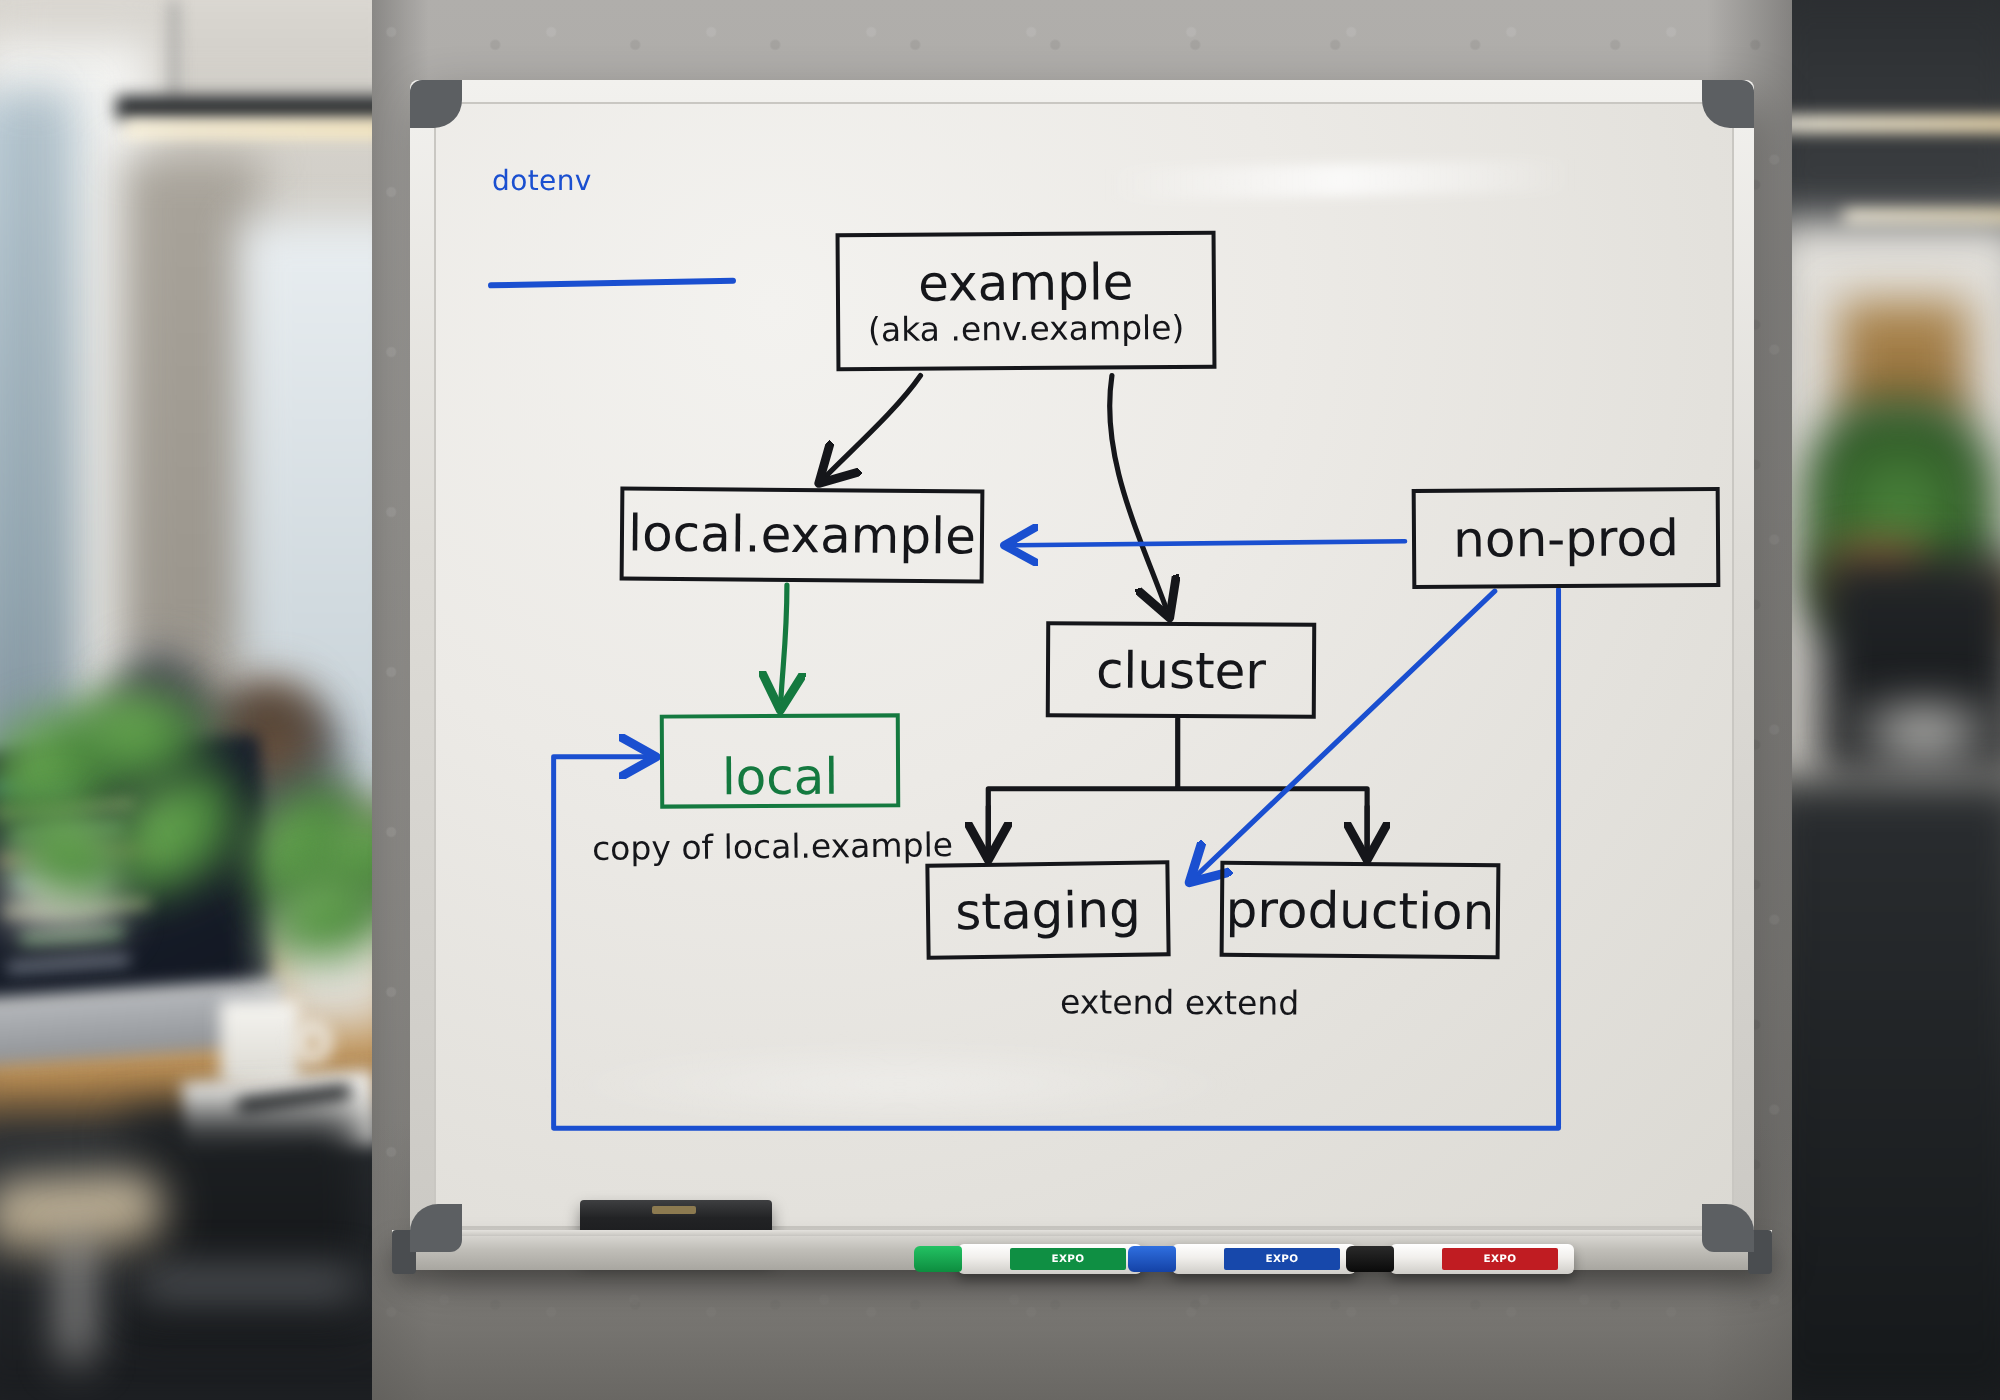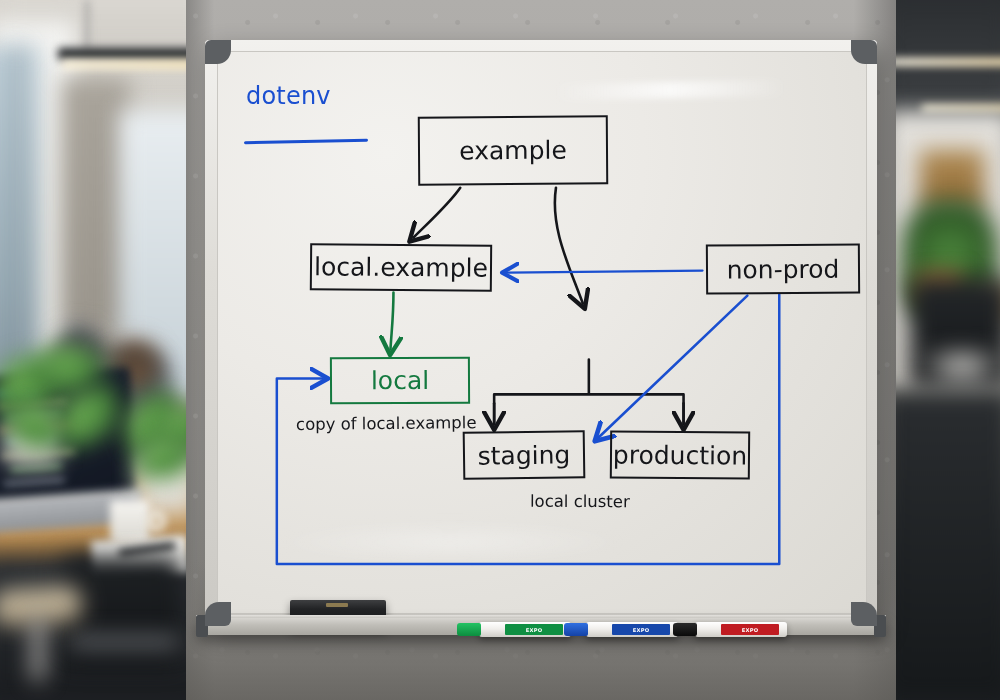--- a/index.html
+++ b/index.html
@@ -192,21 +192,21 @@
     background: radial-gradient(ellipse, rgba(255,255,255,.35), rgba(255,255,255,0) 70%);
     filter: blur(6px);
   }
 
   
   .hw { font-family: "DejaVu Sans", sans-serif; font-weight: 400; }
   .title-block {
     position: absolute; left: 28px; top: 32px; color: #1a4fd0;
     line-height: 1.02; letter-spacing: .2px;
   }
-  .title-line1 { font-size: 24px; }
+  .title-line1 { font-size: 14px; }
   .title-line2 { font-size: 21px; }
   .title-underline {
     position: absolute; left: 26px; top: 88px; width: 124px; height: 3px;
     background: #1a4fd0; border-radius: 2px; transform: rotate(-1.1deg);
   }
 
   .node {
     position: absolute;
     display: flex; flex-direction: column;
     align-items: center; justify-content: center;
@@ -215,22 +215,22 @@
     color: #15161a;
     text-align: center;
     line-height: 1.08;
   }
   .node .n-main { font-size: 25px; }
   .node .n-sub { font-size: 16.5px; margin-top: 1px; }
 
   #node-template { left: 200px; top: 64px; width: 190px; height: 69px; transform: rotate(-.4deg); }
   #node-local-example { left: 92px; top: 192px; width: 182px; height: 47px; transform: rotate(.5deg); }
   #node-local {
-    left: 112px; top: 305px; width: 140px; height: 47px;
-    border-color: #14793f; color: #14793f; transform: rotate(-.3deg);
+    left: 112px; top: 305px; width: 120px; height: 47px;
+    border-color: #14793f; color: #14793f; transform: rotate(-.3deg); justify-content: flex-end;
   }
   #node-cluster { left: 305px; top: 259px; width: 135px; height: 48px; transform: rotate(.3deg); }
   #node-staging { left: 245px; top: 379px; width: 122px; height: 48px; transform: rotate(-.8deg); }
   #node-production { left: 392px; top: 379px; width: 140px; height: 48px; transform: rotate(.5deg); }
   #node-nonprod { left: 488px; top: 192px; width: 154px; height: 50px; transform: rotate(-.4deg); }
 
   .caption {
     position: absolute; color: #15161a; font-size: 16.5px; white-space: nowrap;
   }
   #caption-copy { left: 78px; top: 362px; transform: rotate(-.6deg); }
@@ -401,45 +401,49 @@
 
         <path d="M486,219 L290,221" fill="none" stroke="#1a4fd0" stroke-width="2.3" stroke-linecap="round" marker-end="url(#ah-blue)"></path>
 
         <path d="M531,244 L382,386" fill="none" stroke="#1a4fd0" stroke-width="2.6" stroke-linecap="round" marker-end="url(#ah-blue)"></path>
 
         <path d="M563,243 L563,513 L59,513 L59,327 L105,327" fill="none" stroke="#1a4fd0" stroke-width="2.5" stroke-linecap="round" stroke-linejoin="round" marker-end="url(#ah-blue)"></path>
       </svg>
 
       <div class="node hw" id="node-template">
         <div class="n-main">example</div>
+        <div class="n-sub">(aka .env.example)</div>
       </div>
 
       <div class="node hw" id="node-local-example">
         <div class="n-main">local.example</div>
       </div>
 
       <div class="node hw" id="node-local">
         <div class="n-main">local</div>
       </div>
 
+      <div class="node hw" id="node-cluster">
+        <div class="n-main">cluster</div>
+      </div>
 
       <div class="node hw" id="node-staging">
         <div class="n-main">staging</div>
       </div>
 
       <div class="node hw" id="node-production">
         <div class="n-main">production</div>
       </div>
 
       <div class="node hw" id="node-nonprod">
         <div class="n-main">non-prod</div>
       </div>
 
       <div class="caption hw" id="caption-copy">copy of local.example</div>
-      <div class="caption hw" id="caption-extend">local cluster</div>
+      <div class="caption hw" id="caption-extend">extend extend</div>
     </div>
   </div>
 
   <div class="eraser">
     <div class="eraser-label"></div>
   </div>
 
   <div class="tray-lip"></div>
   <div class="tray"></div>
   <div class="tray-cap" style="left:196px"></div>

